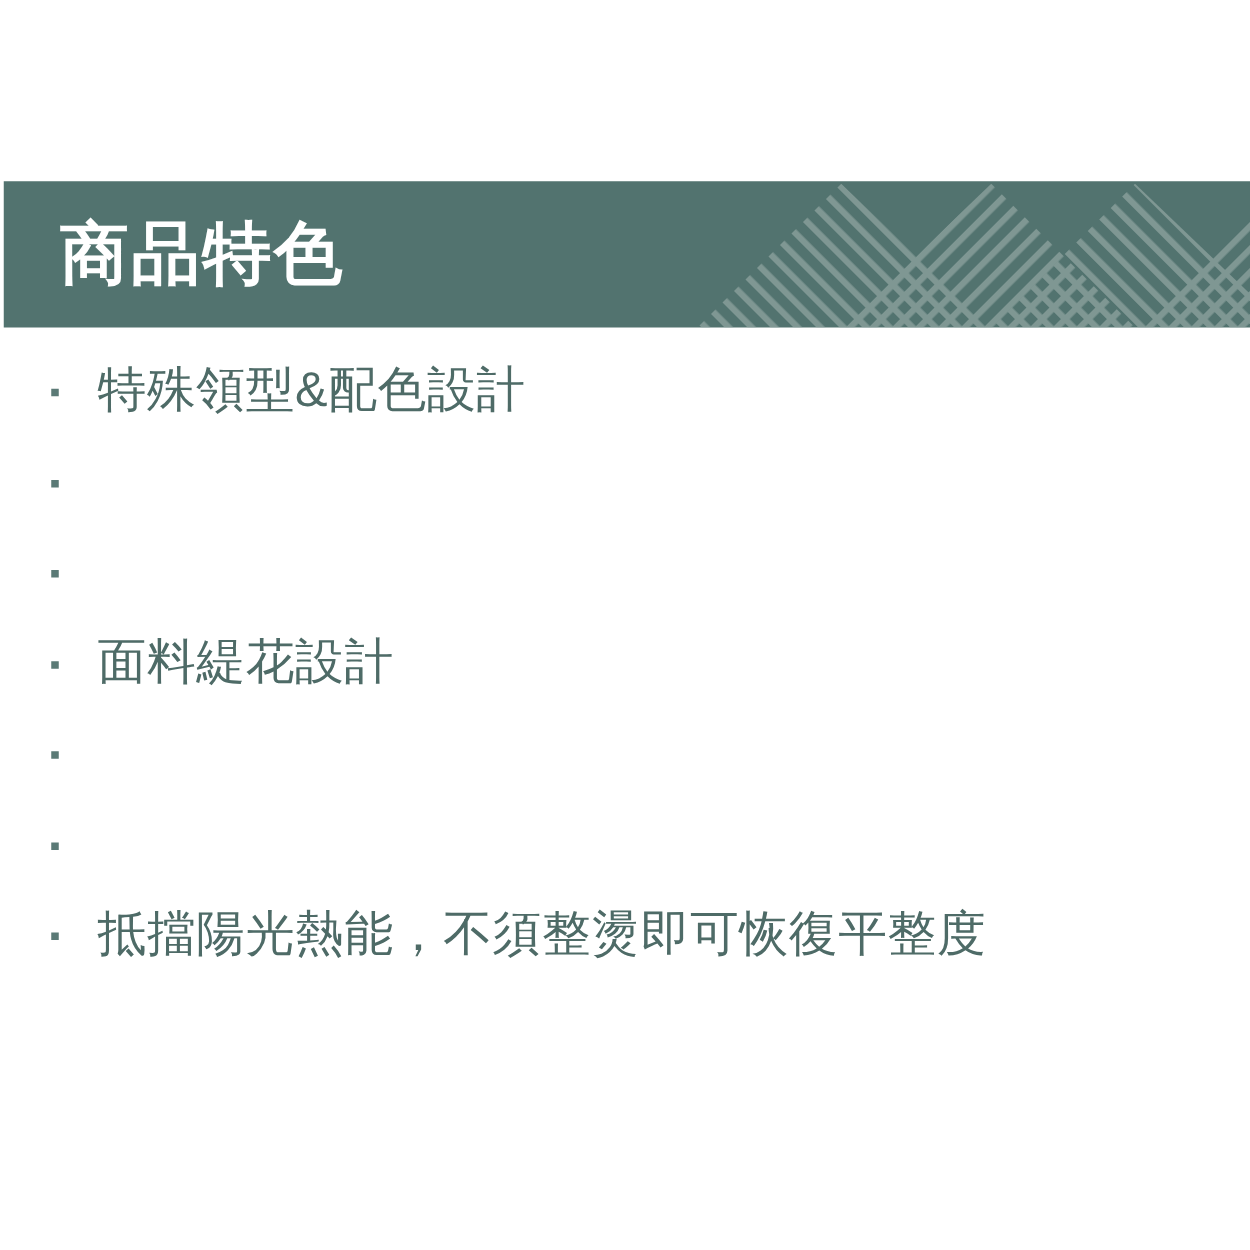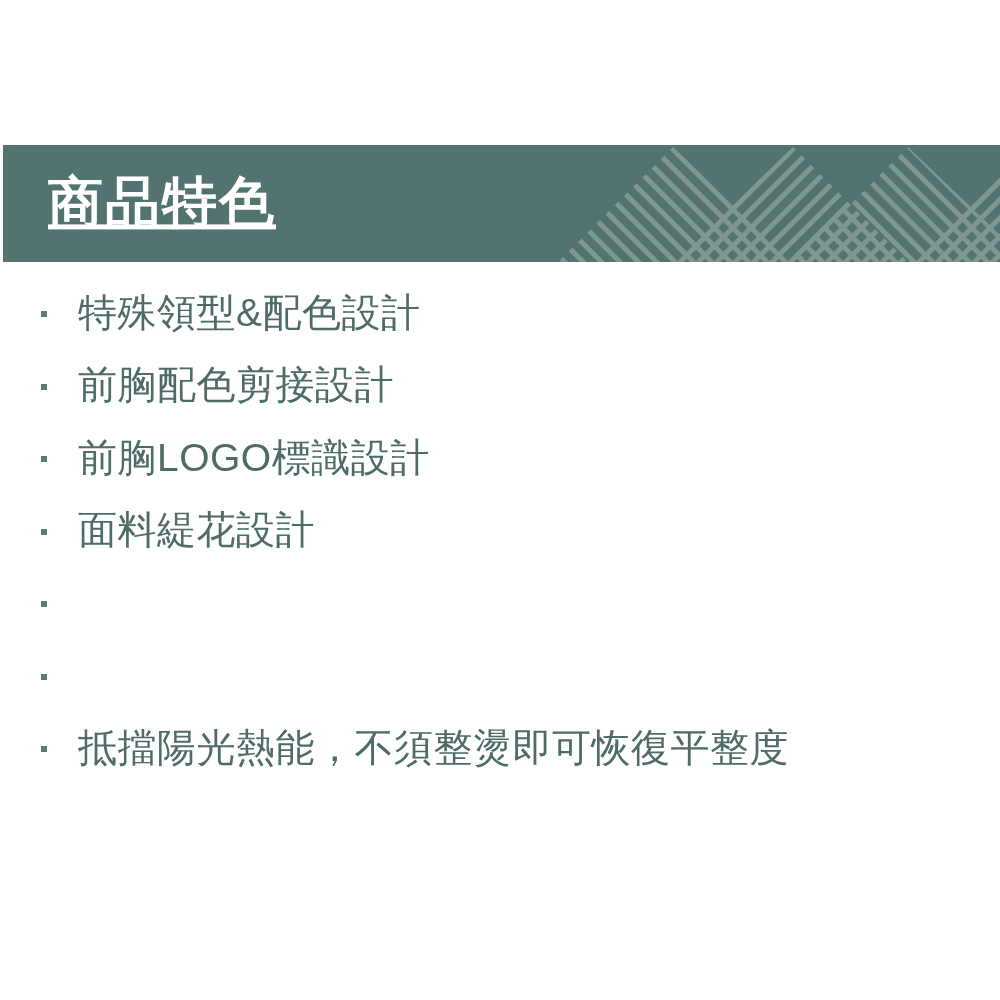--- a/index.html
+++ b/index.html
@@ -49,21 +49,20 @@
     left: 45px;
     top: 50%;
     transform: translateY(-52%);
     color: #ffffff;
     font-size: 55px;
     font-weight: bold;
     letter-spacing: 2px;
     line-height: 1;
     white-space: nowrap;
     z-index: 2;
-    text-decoration: underline;
   }
 
   
   .feature-list {
     position: absolute;
     left: 0;
     top: 276px;
     width: 1000px;
     list-style: none;
     margin: 1px;
@@ -139,25 +138,23 @@
     <div class="banner-title">商品特色</div>
   </div>
 
   <ul class="feature-list">
     <li class="feature-item">
       <span class="bullet"></span>
       <span class="feature-text">特殊領型&amp;配色設計</span>
     </li>
     <li class="feature-item">
       <span class="bullet"></span>
-      <span class="feature-text">前胸配色剪接設計</span>
     </li>
     <li class="feature-item">
       <span class="bullet"></span>
-      <span class="feature-text">前胸LOGO標識設計</span>
     </li>
     <li class="feature-item">
       <span class="bullet"></span>
       <span class="feature-text">面料緹花設計</span>
     </li>
     <li class="feature-item">
       <span class="bullet"></span>
     </li>
     <li class="feature-item">
       <span class="bullet"></span>

